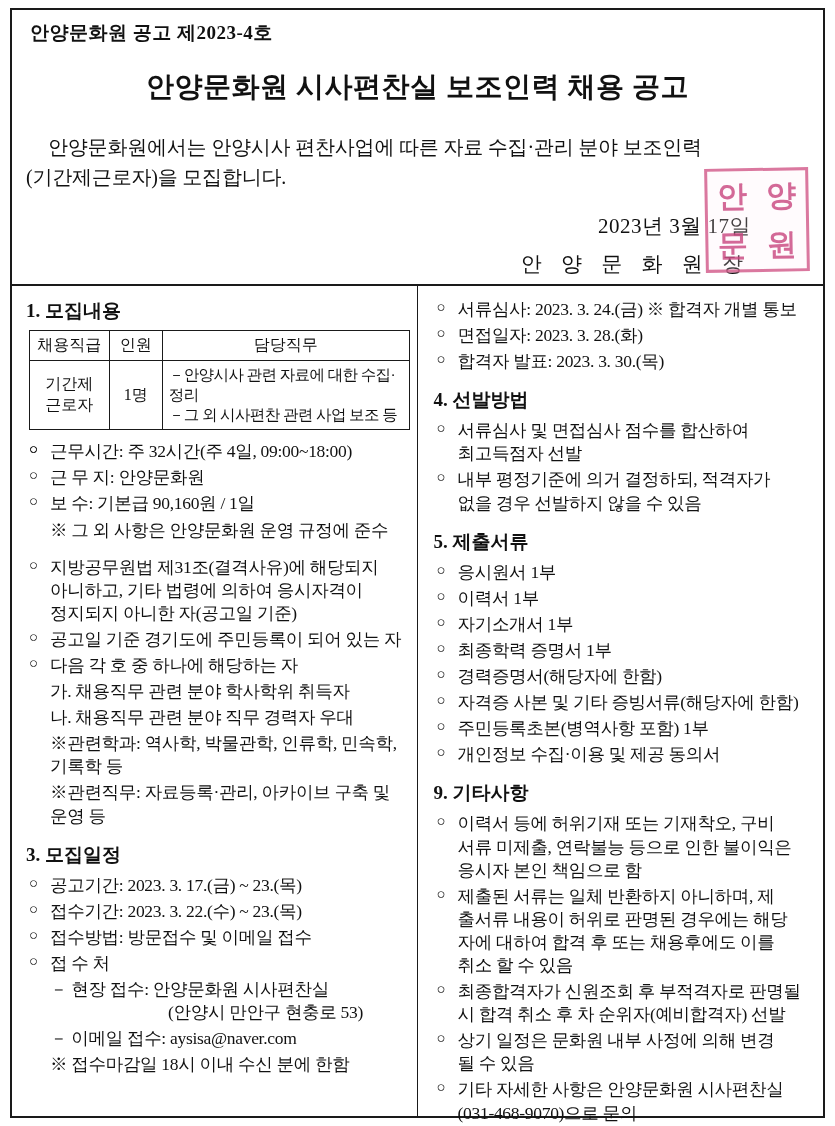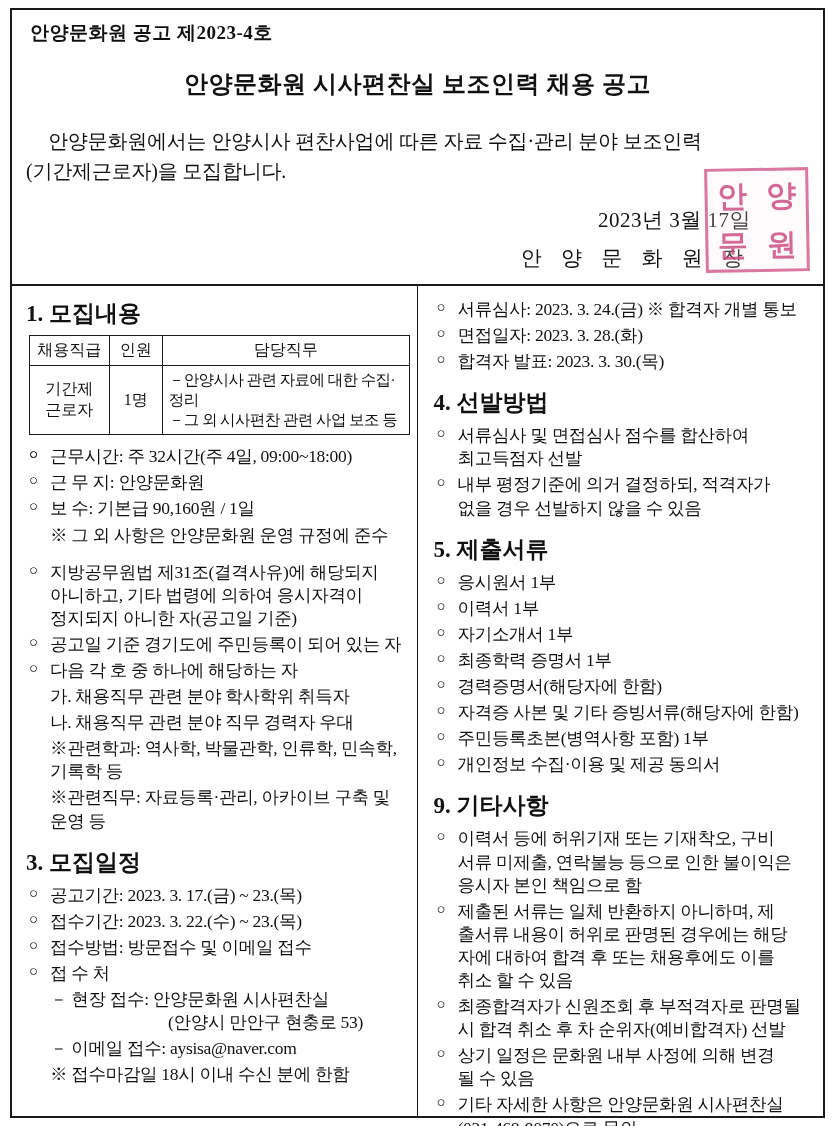--- a/index.html
+++ b/index.html
@@ -33,21 +33,21 @@
     height: 278px;
   }
   .doc-number {
     font-size: 19px;
     font-weight: bold;
     letter-spacing: 0.5px;
     margin: 2px 0 0 4px;
   }
   .doc-title {
     text-align: center;
-    font-size: 24px;
+    font-size: 28px;
     font-weight: bold;
     letter-spacing: 0.5px;
     margin-top: 22px;
   }
   .doc-body {
     font-size: 20px;
     line-height: 1.5;
     margin-top: 26px;
     letter-spacing: -0.2px;
   }
@@ -100,21 +100,21 @@
   }
   .col {
     box-sizing: border-box;
     padding: 12px 10px 6px 14px;
     flex: 1 1 50%;
   }
   .col-left { border-right: 1.5px solid #1a1a1a; }
   .col-right { padding-left: 16px; }
 
   h2.sec {
-    font-size: 23px;
+    font-size: 19px;
     font-weight: bold;
     margin: 0 0 6px 0;
     letter-spacing: 0px;
   }
   .sec-block { margin-bottom: 14px; }
 
   ul.list { list-style: none; margin: 0; padding: 0; }
   ul.list > li {
     font-size: 17.5px;
     line-height: 1.32;

